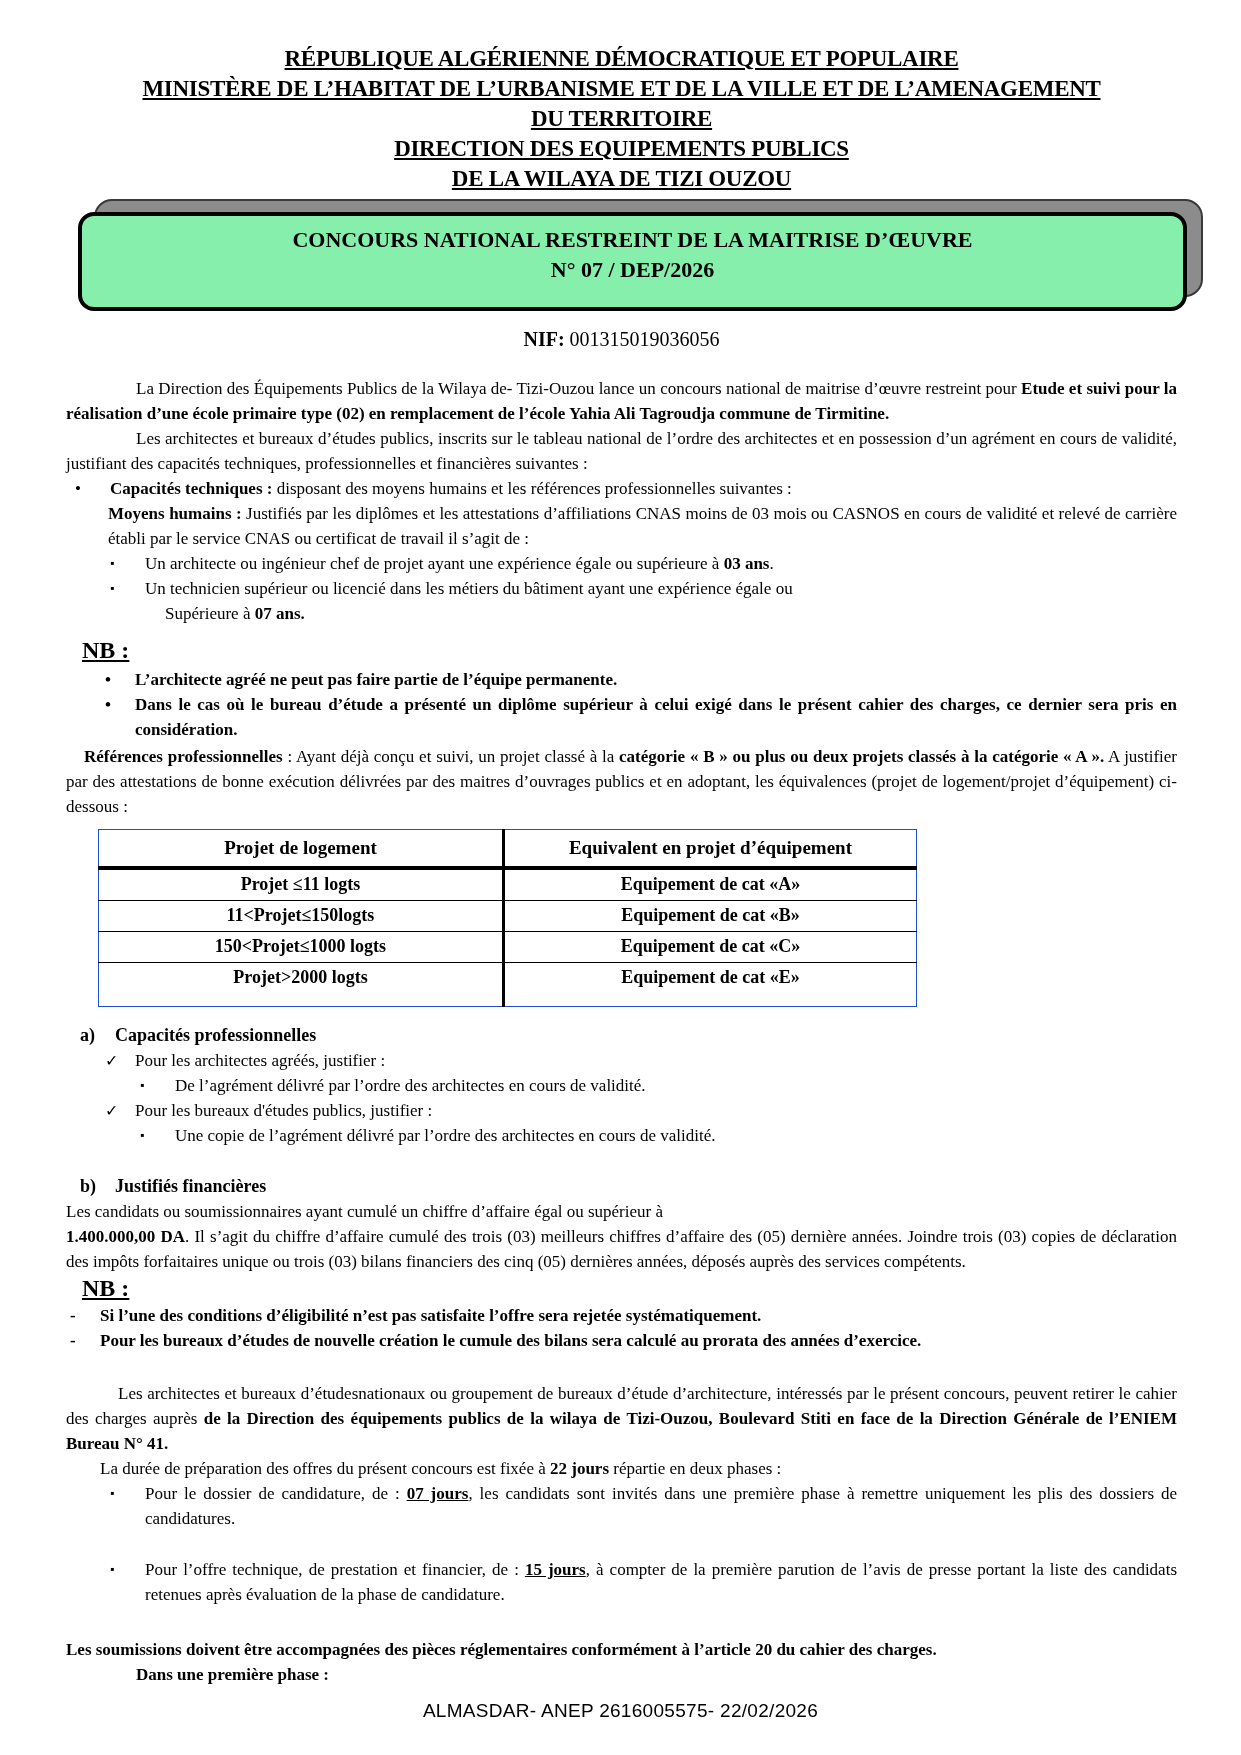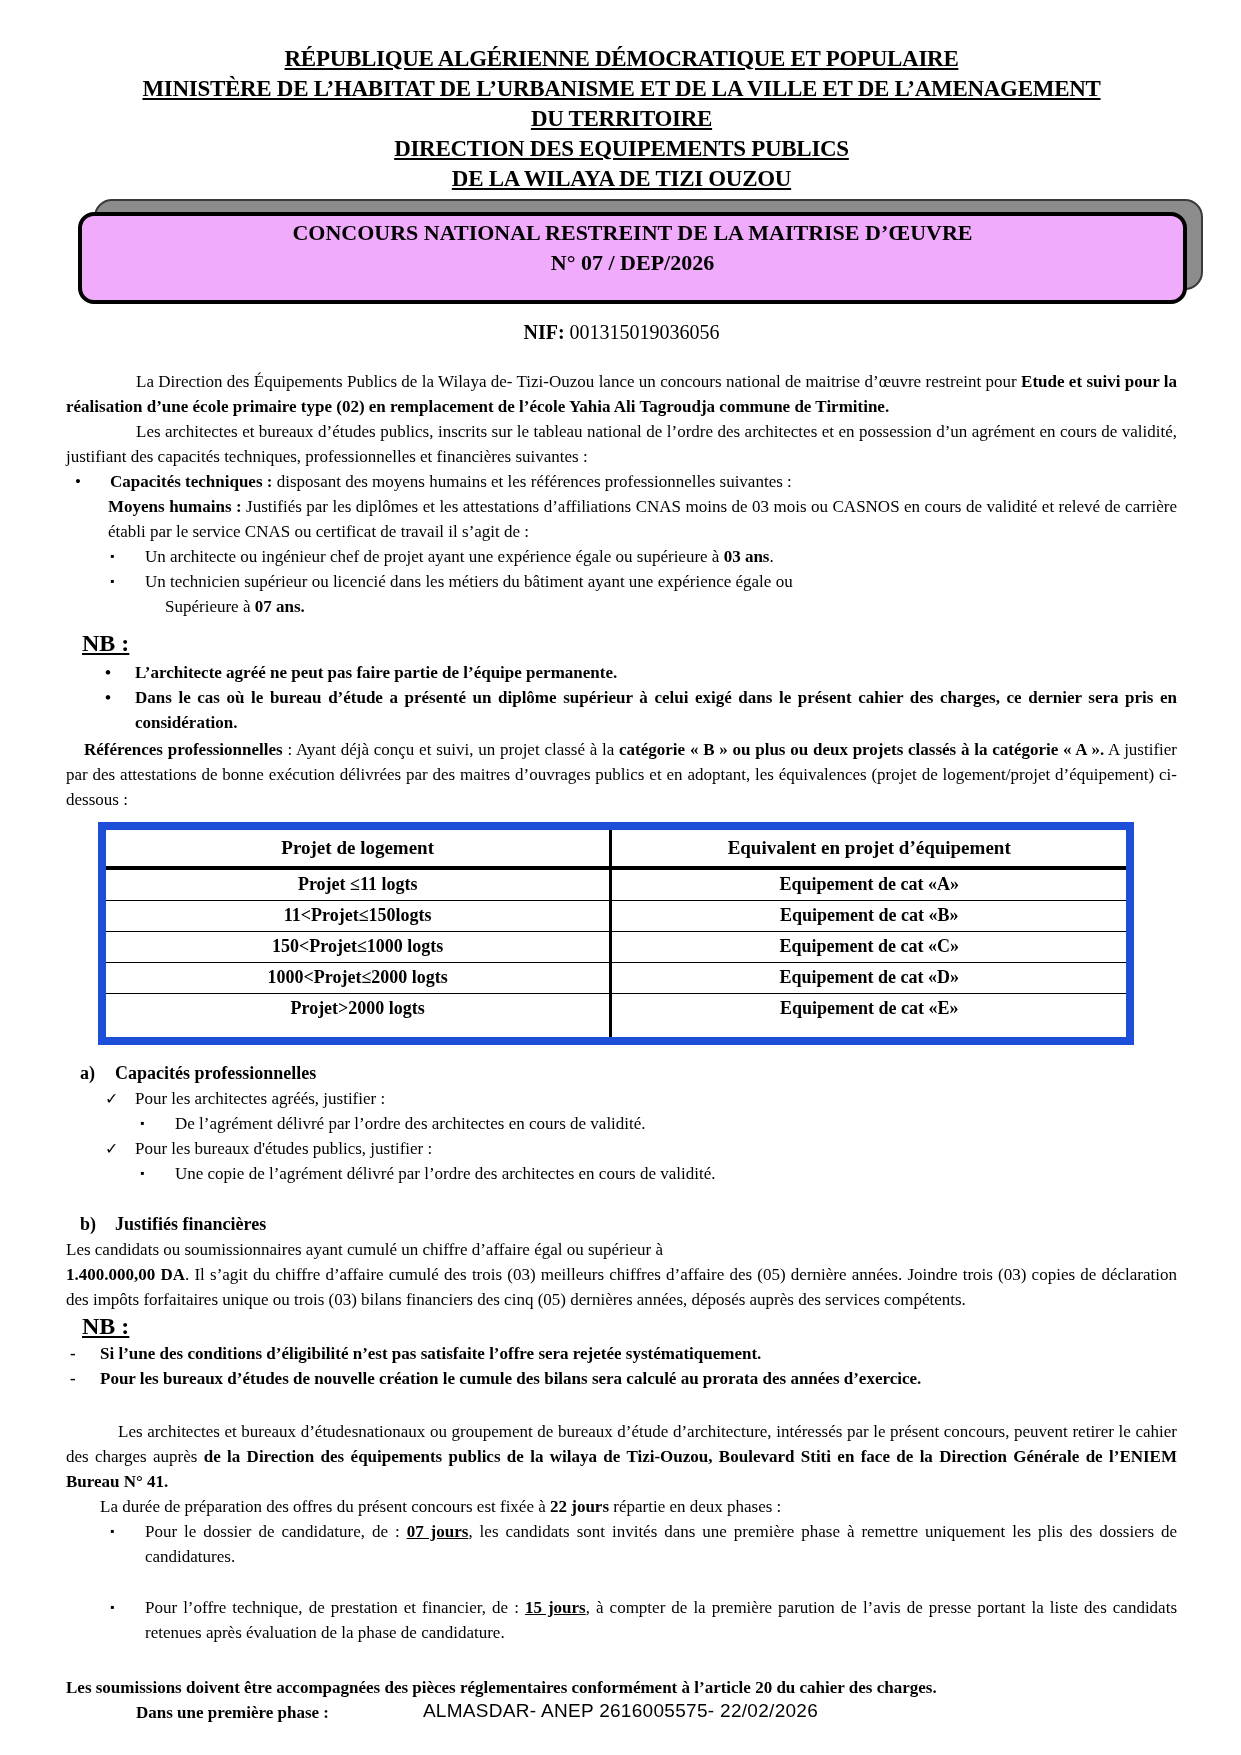--- a/index.html
+++ b/index.html
@@ -7,21 +7,21 @@
     position:relative;width:1241px;height:1755px;margin:0 auto;background:#ffffff;
     color:#000;font-family:"Liberation Serif",serif;font-size:17px;line-height:25px;
     box-sizing:border-box;padding:44px 64px 0 66px;overflow:hidden;
   }
   
   .hdr{text-align:center;font-weight:bold;font-size:23px;line-height:30px;letter-spacing:-0.3px;}
   .hdr .ln{display:block;text-decoration:underline;}
   
   .noticebox{position:relative;margin:18px -10px 0 12px;}
   .nb-shadow{position:absolute;top:-13px;left:16px;right:-16px;bottom:14px;background:#8c8c8c;border:2px solid #3a3a3a;border-radius:18px;}
-  .nb-main{position:relative;background:#f0abfc;border:4px solid #000;border-radius:16px;text-align:center;font-weight:bold;font-size:22px;line-height:30px;padding:2px 10px 22px;}
+  .nb-main{position:relative;background:#86efac;border:4px solid #000;border-radius:16px;text-align:center;font-weight:bold;font-size:22px;line-height:30px;padding:9px 10px 22px;}
   
   .nif{text-align:center;font-size:20px;margin-top:16px;}
   .b{font-weight:bold;}
   .u{text-decoration:underline;}
   
   .para{text-align:justify;}
   .ind70{text-indent:70px;}
   .ind52{text-indent:52px;}
   .ind34{text-indent:34px;}
   .ind18{text-indent:18px;}
@@ -33,21 +33,21 @@
   .moyens{margin-left:42px;}
   .l2{margin-left:44px;}   .l2 .mk{width:35px;font-size:12px;line-height:25px;}
   .suplin{margin-left:99px;}
   .nbt{font-weight:bold;text-decoration:underline;font-size:24px;margin:12px 0 4px 16px;}
   .lnb{padding-left:39px;font-weight:bold;} .lnb .mk{width:30px;}
   .lck{padding-left:39px;} .lck .mk{width:30px;font-size:16px;}
   .l3{margin-left:74px;}   .l3 .mk{width:35px;font-size:12px;line-height:25px;}
   .ldash{padding-left:4px;font-weight:bold;} .ldash .mk{width:30px;}
   .lhead{padding-left:14px;font-weight:bold;font-size:18px;} .lhead .mk{width:35px;}
   
-  .tbl{border-collapse:collapse;margin:10px 0 16px 32px;width:1036px;border:8px solid #1d4ed8;font-size:18px;}
+  .tbl{border-collapse:collapse;margin:10px 0 16px 32px;width:819px;border:1px solid #1d4ed8;font-size:18px;}
   .tbl th,.tbl td{text-align:center;font-weight:bold;}
   .tbl th{font-weight:bold;font-size:19px;border-bottom:4px solid #000;padding:5px 0 6px 0;}
   .tbl th + th,.tbl td + td{border-left:3px solid #000;}
   .tbl td{border-top:1.5px solid #000;padding:2px 0 3px 0;}
   .tbl tr.last td{padding-bottom:16px;}
   
   .footer{position:absolute;left:0;top:1698px;width:100%;text-align:center;
     font-family:"Liberation Sans",sans-serif;font-size:19px;letter-spacing:0.3px;}
   .mt26{margin-top:26px;} .mt28{margin-top:28px;} .mt30{margin-top:30px;}
   .mt24{margin-top:24px;} .mt2{margin-top:2px;}
@@ -128,24 +128,20 @@
       <td>Equipement de cat «A»</td>
     </tr>
     <tr>
       <td>11&lt;Projet≤150logts</td>
       <td>Equipement de cat «B»</td>
     </tr>
     <tr>
       <td>150&lt;Projet≤1000 logts</td>
       <td>Equipement de cat «C»</td>
     </tr>
-    <tr>
-      <td>1000&lt;Projet≤2000 logts</td>
-      <td>Equipement de cat «D»</td>
-    </tr>
     <tr class="last">
       <td>Projet&gt;2000 logts</td>
       <td>Equipement de cat «E»</td>
     </tr>
   </tbody>
     </table>
 
   <div class="li lhead mt2">
     <span class="mk">a)</span>
     <div class="tx" style="text-align:left">Capacités professionnelles</div>

